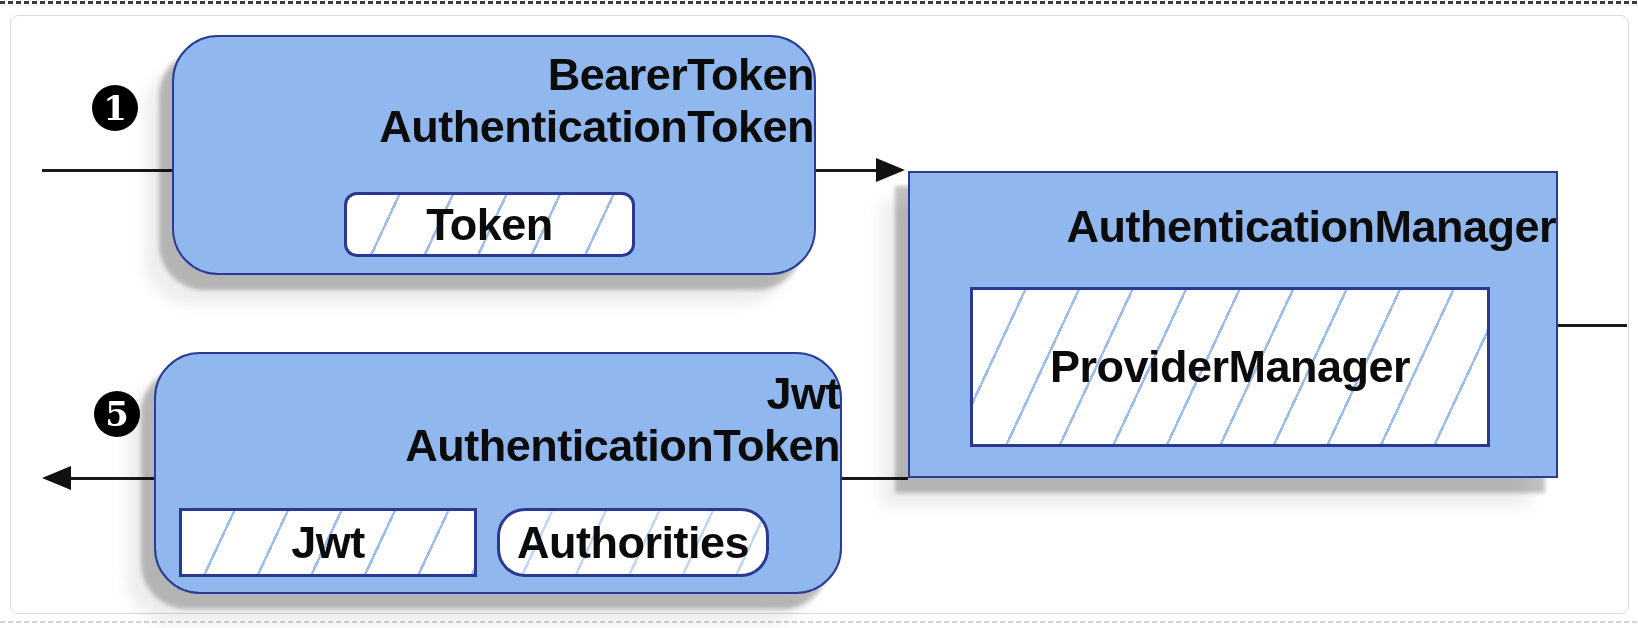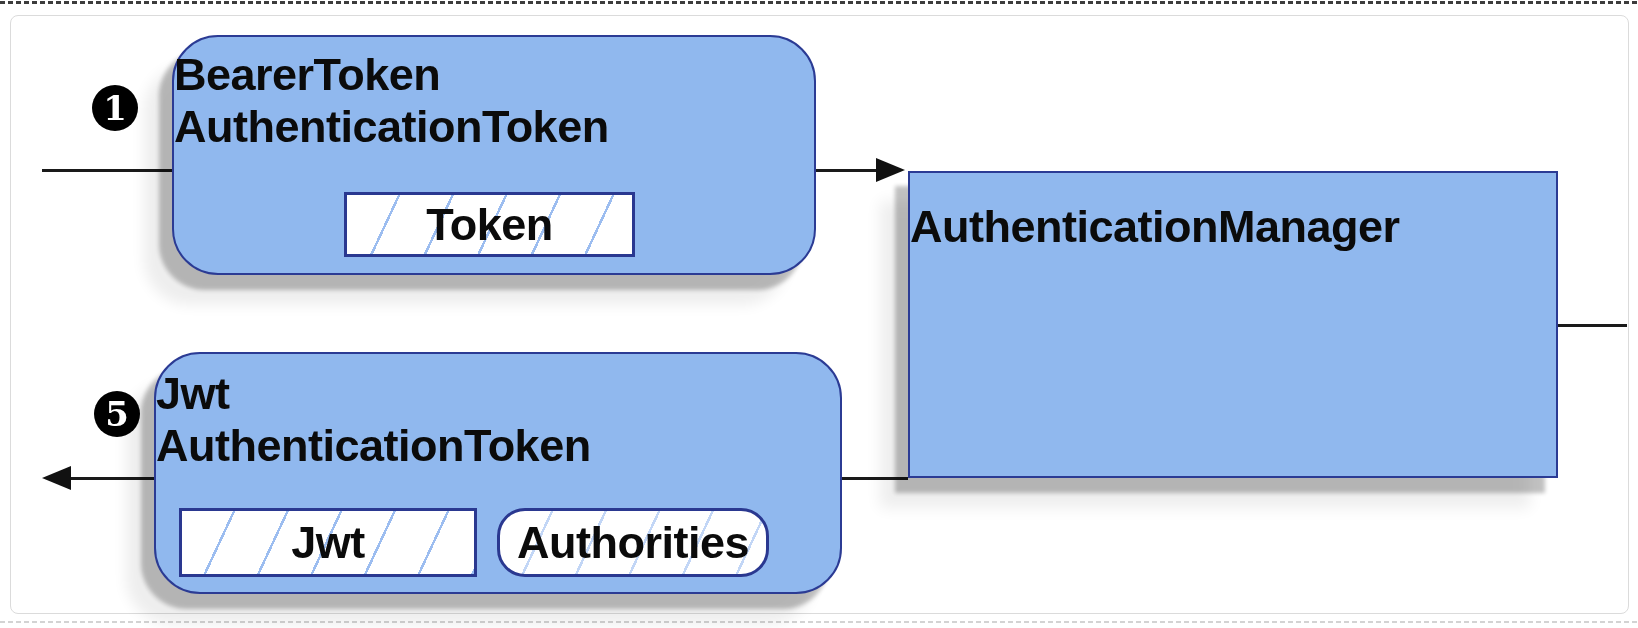--- a/index.html
+++ b/index.html
@@ -74,21 +74,21 @@
     background: #90b8ee;
     border: 2px solid #2b3b94;
     box-sizing: border-box;
     box-shadow: -13px 15px 4px rgba(0,0,0,0.24), -28px 30px 14px rgba(0,0,0,0.07);
     z-index: 2;
     color: #0b0b0b;
   }
   .node.rounded { border-radius: 46px; }
   .node-title {
     width: 100%;
-    text-align: left;
+    text-align: right;
     font-weight: bold;
     font-size: 45px;
     line-height: 52px;
     letter-spacing: -0.5px;
     white-space: nowrap;
   }
   .field {
     position: absolute;
     box-sizing: border-box;
     border: 3px solid #2a3890;
@@ -102,21 +102,21 @@
     letter-spacing: -0.5px;
     color: #0b0b0b;
     white-space: nowrap;
   }
   .field.light-hatch {
     background-image: repeating-linear-gradient(115deg, transparent 0 46px, #c2d6f6 46px 48.5px);
     border-radius: 28px;
   }
   
   #node-bearer { left: 172px; top: 35px;  width: 644px; height: 240px; padding-top: 12px; }
-  #node-bearer .f0 { left: 170px; top: 155px; width: 291px; height: 65px; }
+  #node-bearer .f0 { left: 170px; top: 155px; width: 291px; height: 65px; border-radius: 13px; }
 
   #node-authmgr { left: 908px; top: 171px; width: 650px; height: 307px; padding-top: 28px; }
   #node-authmgr .f0 { left: 60px; top: 114px; width: 520px; height: 160px; }
 
   #node-jwt { left: 154px; top: 352px; width: 688px; height: 242px; padding-top: 14px; }
   #node-jwt .f0 { left: 23px;  top: 154px; width: 298px; height: 69px; }
   #node-jwt .f1 { left: 341px; top: 154px; width: 272px; height: 69px; }
 </style>
 </head>
 <body>
@@ -146,20 +146,21 @@
       <div>BearerToken</div>
       <div>AuthenticationToken</div>
     </div>
     <div class="field f0">Token</div>
   </div>
 
   <div class="node" id="node-authmgr">
     <div class="node-title">
       <div>AuthenticationManager</div>
     </div>
+    <div class="field f0">ProviderManager</div>
   </div>
 
   <div class="node rounded" id="node-jwt">
     <div class="node-title">
       <div>Jwt</div>
       <div>AuthenticationToken</div>
     </div>
     <div class="field f0">Jwt</div>
     <div class="field f1 light-hatch">Authorities</div>
   </div>

